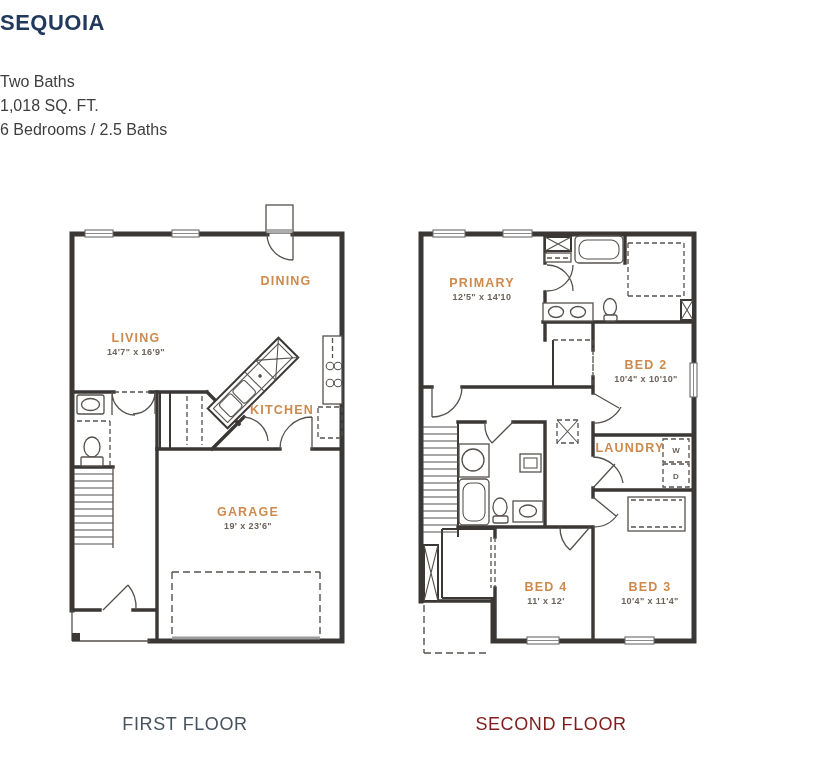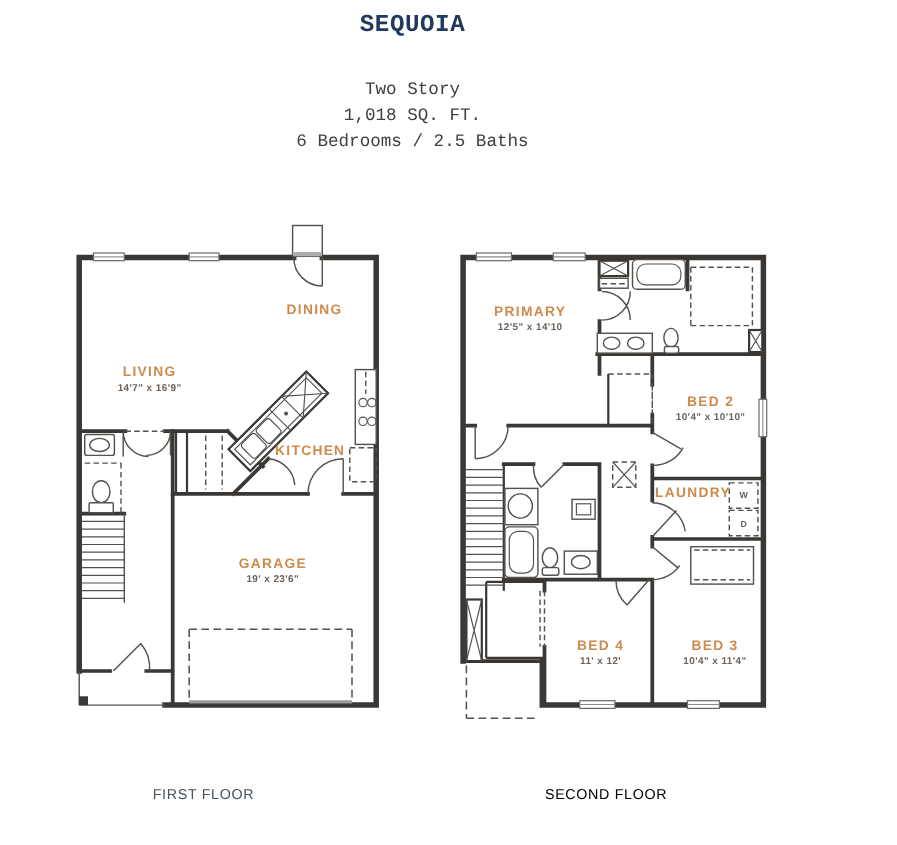--- a/index.html
+++ b/index.html
@@ -1,21 +1,21 @@
 <!DOCTYPE html>
 <html><head>
 <meta charset="utf-8">
 <style>
   html,body{margin:0;padding:0;background:#ffffff;width:815px;height:768px;overflow:hidden;
     font-family:"Liberation Sans",sans-serif;}
   .page{position:relative;width:815px;height:768px;background:#fff;}
-  .header{position:absolute;top:10px;left:0;width:750px;text-align:center;font-family:Liberation Mono, monospace;}
+  .header{position:absolute;top:10px;left:0;width:750px;}
   .title{font-size:22px;font-weight:bold;letter-spacing:.5px;margin:0 0 34px 0;}
   .sub{font-size:16px;color:#3f3f3f;line-height:24px;margin:0;}
-  .caption{position:absolute;top:714px;transform:translateX(-50%);font-size:13px;
+  .caption{position:absolute;top:714px;transform:translateX(-50%);font-size:18px;
     letter-spacing:.6px;white-space:nowrap;}
   .cap-first{left:185px;} .cap-second{left:551px;}
   svg{position:absolute;left:0;top:0;}
   svg text{font-family:"Liberation Sans",sans-serif;}
   .w5{stroke:#3a3734;stroke-width:5;fill:none;stroke-linecap:square;}
   .w3{stroke:#3a3734;stroke-width:3.4;fill:none;stroke-linecap:square;}
   .w2{stroke:#3a3734;stroke-width:2;fill:#fff;}
   .w2l{stroke:#3a3734;stroke-width:2;fill:none;}
   .thin{stroke:#55514d;stroke-width:1.3;fill:none;}
   .thinf{stroke:#55514d;stroke-width:1.3;fill:#fff;}
@@ -30,21 +30,21 @@
   text.dim{font-size:9px;font-weight:bold;letter-spacing:.4px;text-anchor:middle;}
   text.wd{font-size:8px;font-weight:bold;text-anchor:middle;}
 </style>
 </head>
 <body>
 
 <div class="page">
 
   <div class="header">
     <div class="title" style="color: rgb(33, 57, 92);">SEQUOIA</div>
-    <p class="sub">Two Story</p>
+    <p class="sub">Two Baths</p>
     <p class="sub">1,018 SQ. FT.</p>
     <p class="sub">6 Bedrooms / 2.5 Baths</p>
   </div>
 
   <svg width="815" height="768" viewBox="0 0 815 768">
 
     <g>
 
       <g>
         <path class="w5" d="M72,234 H267 M293,234 H342 M342,234 V641 M150,641 H342 M72,234 V610"></path>
@@ -279,15 +279,15 @@
       <text class="dim" x="646" y="382" fill="#6b625a">10'4" x 10'10"</text>
       <text class="room" x="630" y="452" fill="#cd8a4c">LAUNDRY</text>
       <text class="room" x="546" y="591" fill="#cd8a4c">BED 4</text>
       <text class="dim" x="546" y="604" fill="#6b625a">11' x 12'</text>
       <text class="room" x="650" y="591" fill="#cd8a4c">BED 3</text>
       <text class="dim" x="650" y="604" fill="#6b625a">10'4" x 11'4"</text>
     </g>
   </svg>
 
   <div class="caption cap-first" style="color: rgb(71, 82, 94);">FIRST FLOOR</div>
-  <div class="caption cap-second" style="color: #000000;">SECOND FLOOR</div>
+  <div class="caption cap-second" style="color: #7f1d1d;">SECOND FLOOR</div>
 
 </div>
 
 </body></html>

